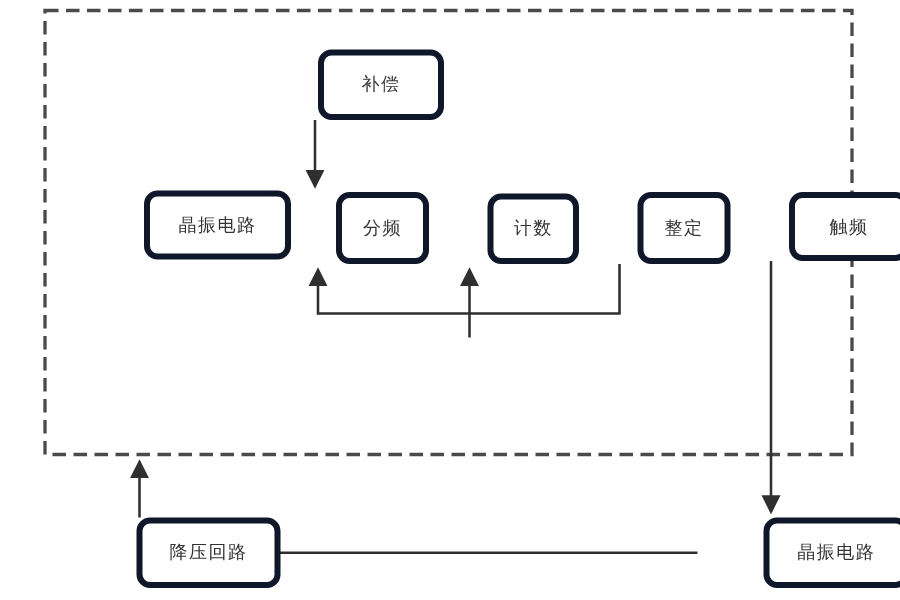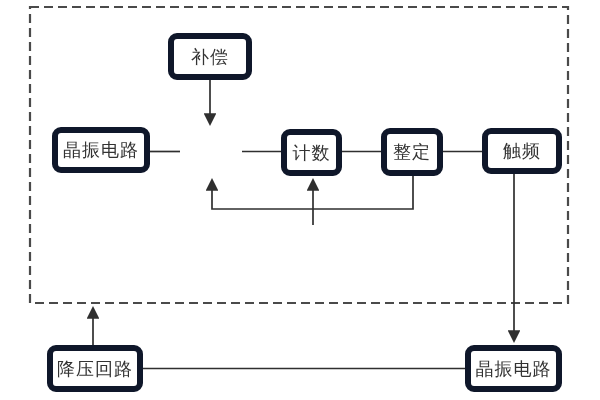--- a/index.html
+++ b/index.html
@@ -7,28 +7,29 @@
     position:relative;
     width:600px;height:400px;
     background:#ffffff;
     font-family:"Liberation Sans","DejaVu Sans",sans-serif;
     overflow:hidden;
   }
   .wires{position:absolute;left:0;top:0;width:600px;height:400px;}
   .node{
     position:absolute;
     box-sizing:border-box;
-    border:6px solid #0f172a;
+    border:4px solid #0f172a;
     border-radius:9px;
     background:#ffffff;
     display:flex;align-items:center;justify-content:center;
-    font-size:18px;
+    font-size:12px;
     color:#333333;
     letter-spacing:1px;
     z-index:2;
+    margin-left:44px;
   }
   
   .n-compensation      {left:168px;top:33px; width:84px;height:47px;}
   .n-crystal-circuit   {left:52px; top:127px;width:98px;height:46px;font-family:Liberation Mono, monospace;}
   .n-frequency-divider {left:180px;top:128px;width:62px;height:48px;}
   .n-counter           {left:281px;top:129px;width:61px;height:47px;}
   .n-setting           {left:381px;top:128px;width:62px;height:48px;}
   .n-trigger-frequency {left:482px;top:128px;width:80px;height:46px;}
   .n-reset             {left:273px;top:225px;width:80px;height:45px;}
   .n-stepdown-circuit  {left:47px; top:345px;width:96px;height:47px;font-family:Liberation Serif, serif;}
@@ -69,20 +70,21 @@
       <path d="M93,345 L93,308" marker-end="url(#arrow)"></path>
 
       <path d="M143,368.5 L465,368.5"></path>
     </g>
   </svg>
 
   <div class="node n-compensation">补偿</div>
 
   <div class="node n-crystal-circuit">晶振电路</div>
 
+  <div class="node n-frequency-divider">分频</div>
 
   <div class="node n-setting">整定</div>
 
   <div class="node n-counter">计数</div>
 
   <div class="node n-trigger-frequency">触频</div>
 
 
   <div class="node n-stepdown-circuit">降压回路</div>
 

